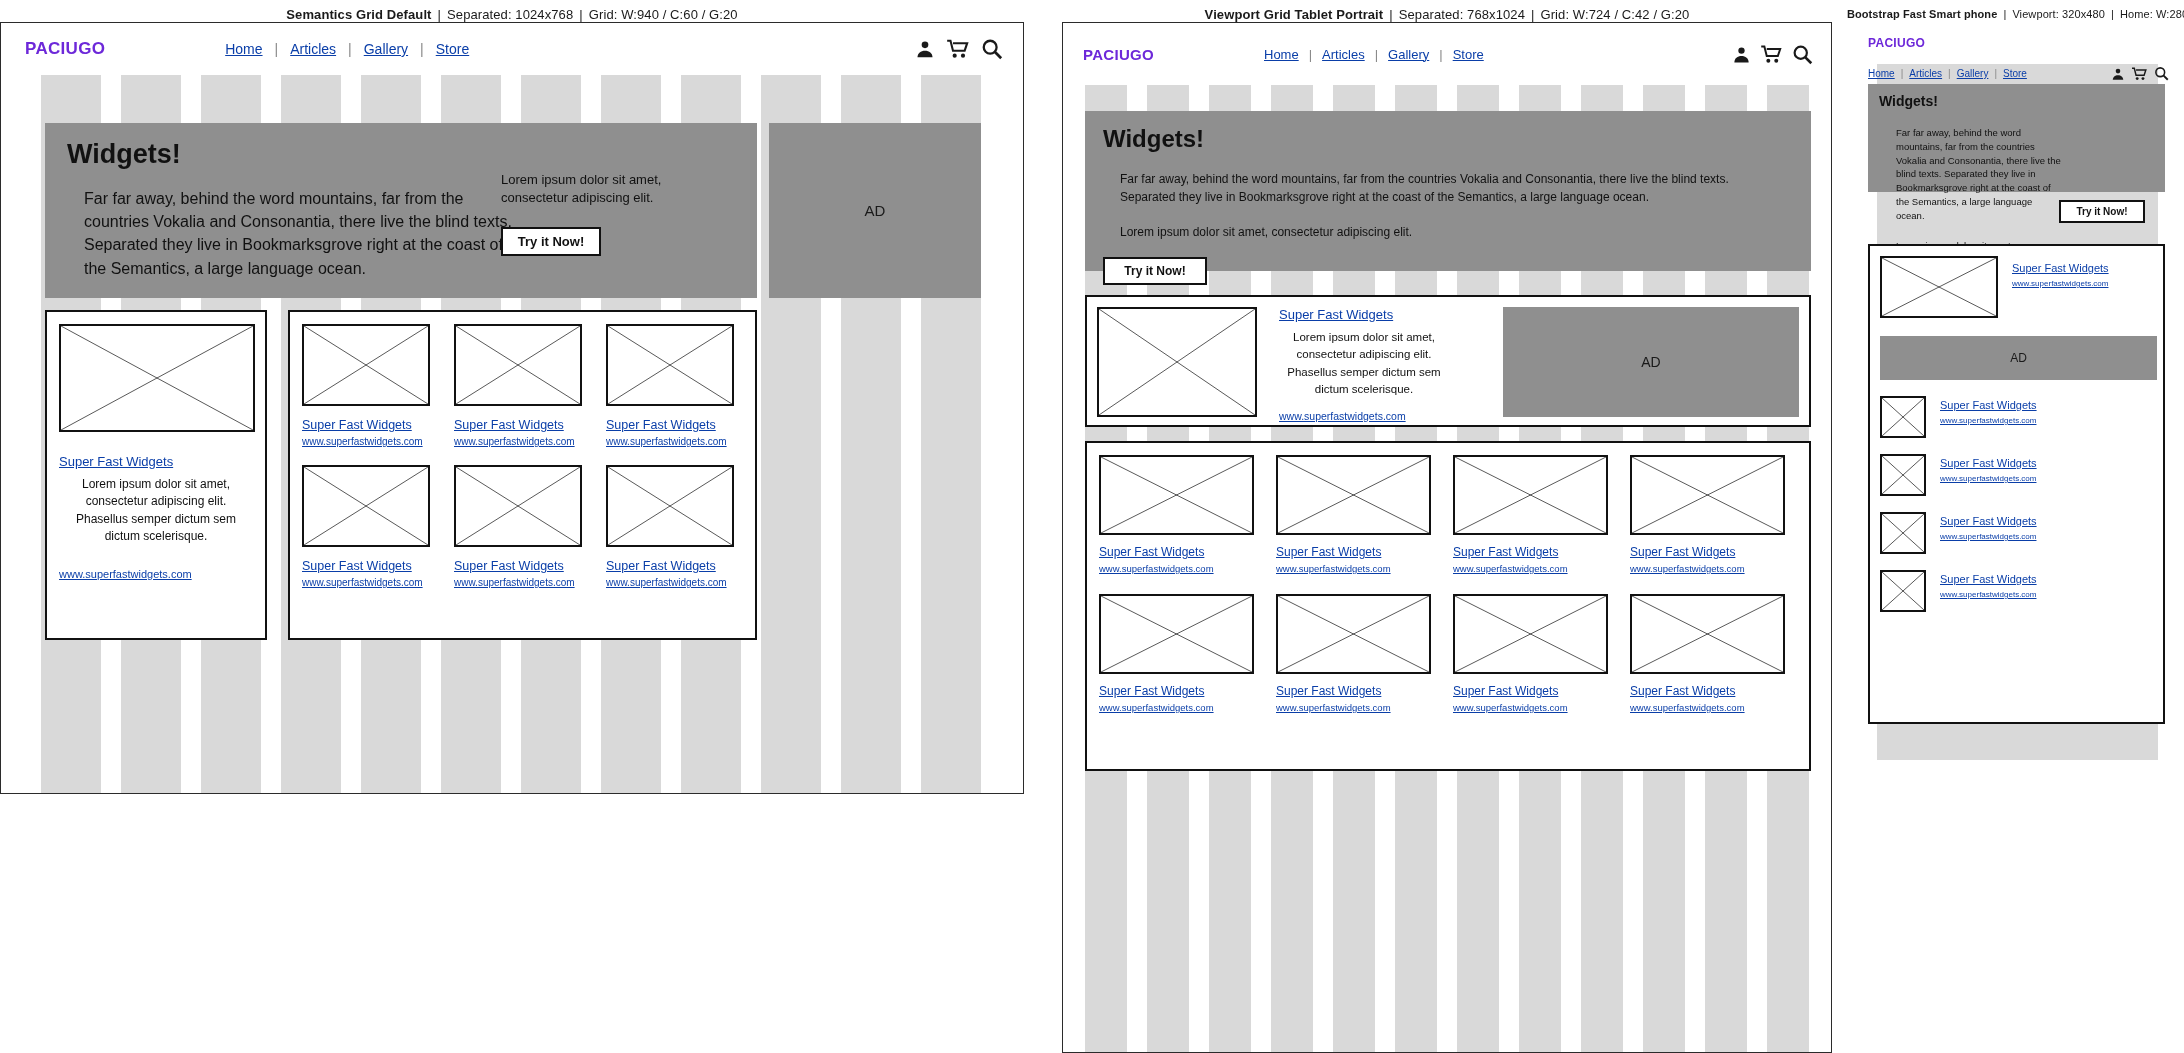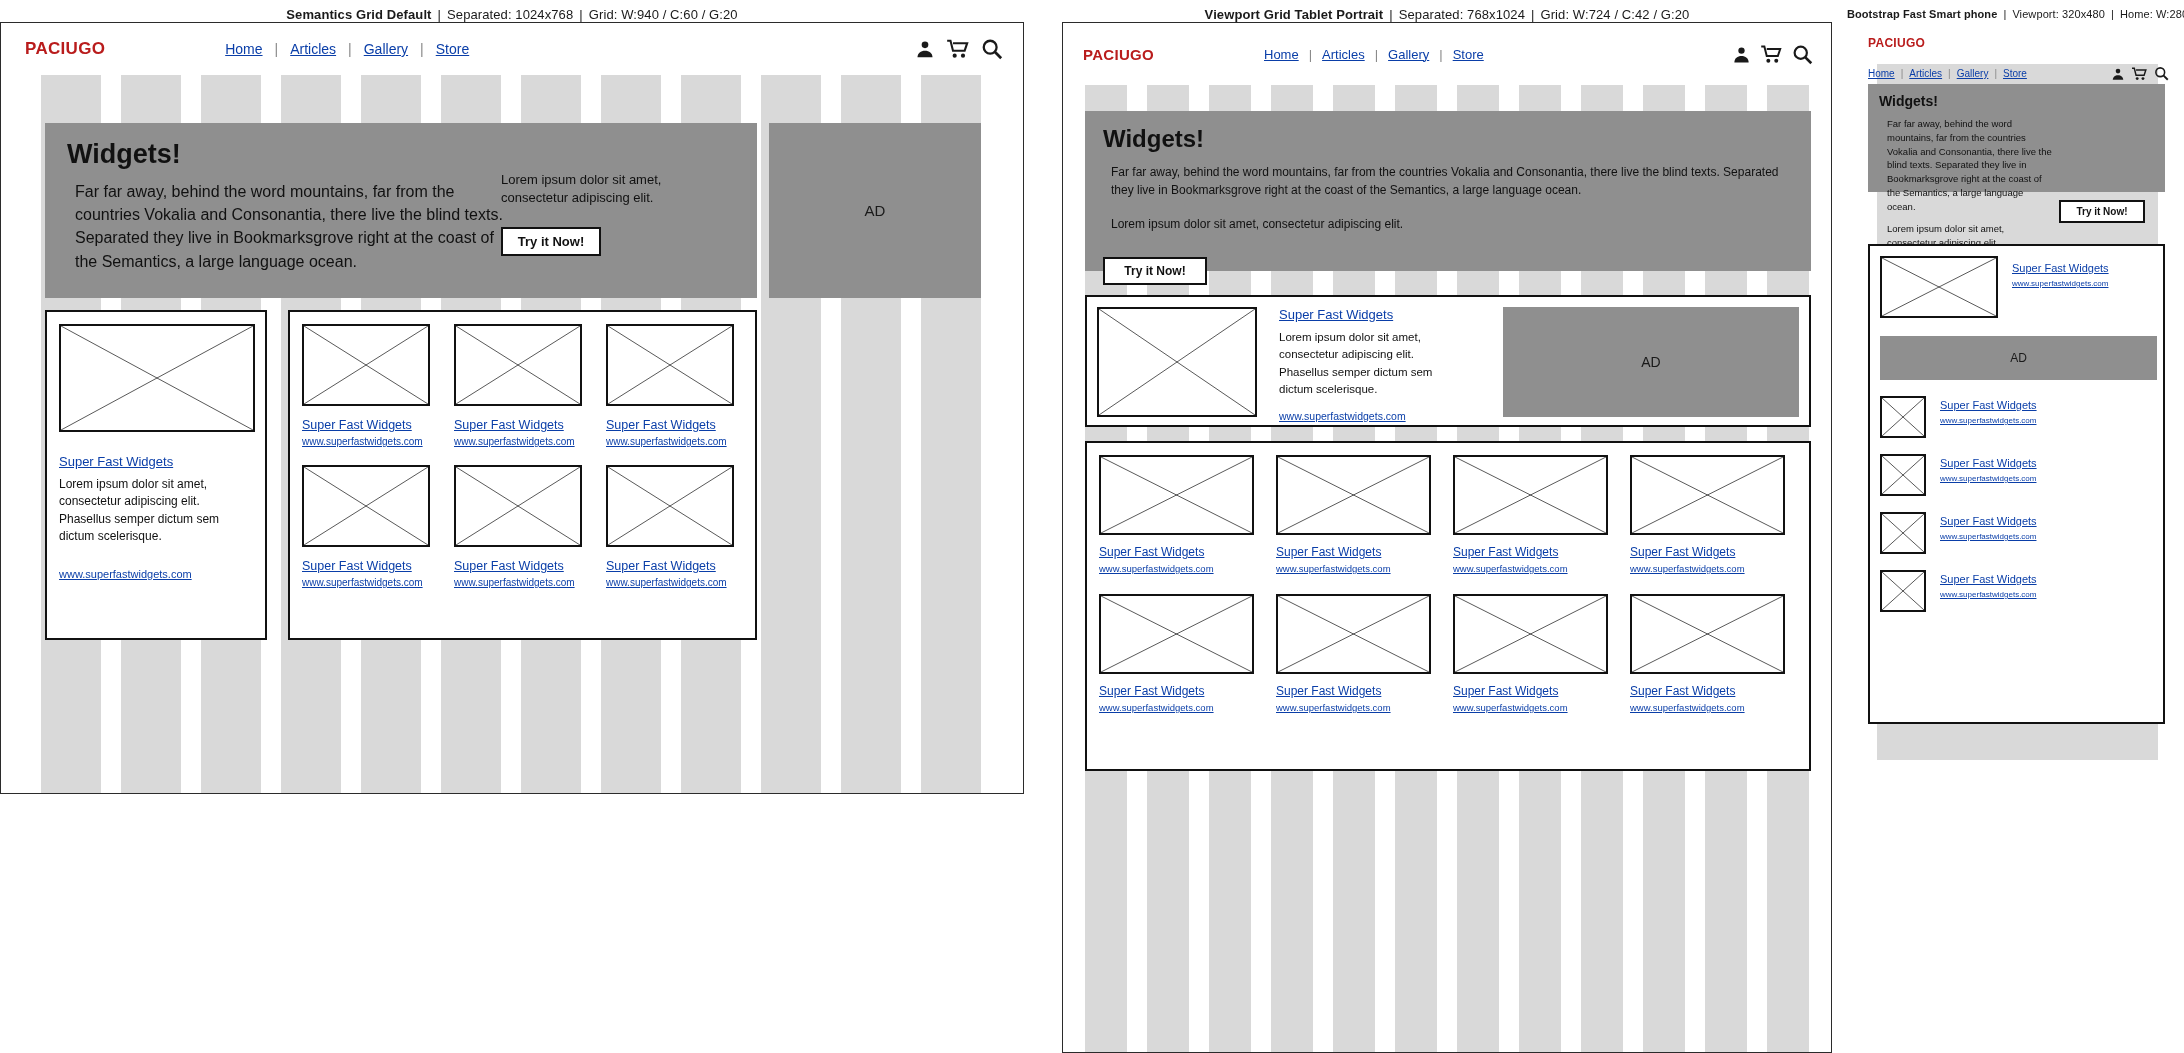--- a/index.html
+++ b/index.html
@@ -63,35 +63,35 @@
     font-size: 11px;
     color: #6b6b6b;
   }
   .navbar {
     position: relative;
     background: #ffffff;
     display: flex;
     align-items: center;
     border-bottom: 0;
   }
-  .brand { font-weight: bold; color: #b91c1c; letter-spacing: 0.3px; }
+  .brand { font-weight: bold; color: #6d28d9; letter-spacing: 0.3px; }
   .navlinks { display: flex; align-items: center; }
   .navlinks a {
     color: #0a3ea8;
     text-decoration: underline;
     white-space: nowrap;
   }
   .navlinks .divider { color: #888; }
   .navicons { display: flex; align-items: center; margin-left: auto; }
   .navicons svg { display: block; }
 
   
   .hero { background: #8f8f8f; color: #111; }
   .hero h1 { margin: 0; font-weight: bold; }
-  .hero p { margin: 8px; }
+  .hero p { margin: 17px; }
   .btn {
     display: inline-block;
     background: #ffffff;
     border: 2px solid #111;
     color: #111;
     font-weight: bold;
     text-align: center;
     white-space: nowrap;
   }
   .ad {
@@ -105,21 +105,21 @@
   
   .box { border: 2px solid #111; background: #ffffff; }
   .thumb {
     border: 2px solid #111;
     background: #ffffff;
     position: relative;
   }
   .thumb svg { position: absolute; left: 0; top: 0; width: 100%; height: 100%; }
   .lnk { color: #0a3ea8; text-decoration: underline; display: block; }
   .url { color: #0a3ea8; text-decoration: underline; display: block; }
-  .txt { color: #111; }
+  .txt { color: #111; text-align: center; }
 
   .thumbgrid { display: flex; flex-wrap: wrap; }
 </style>
 </head>
 <body>
 
 <div id="canvas">
 
   <div class="panel" style="left:0px; top:0px; width:1024px; height:800px;">
 

